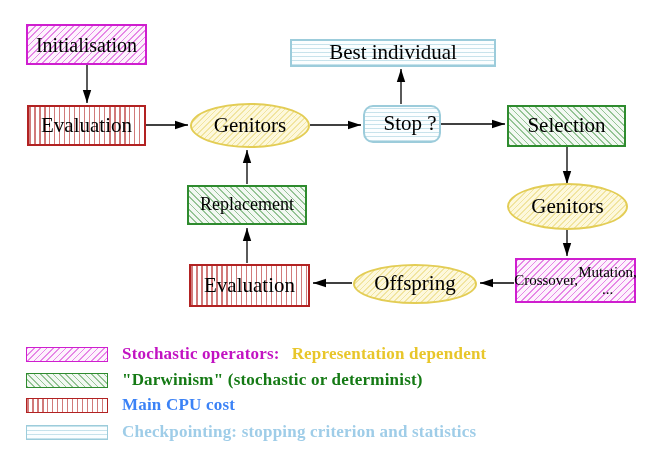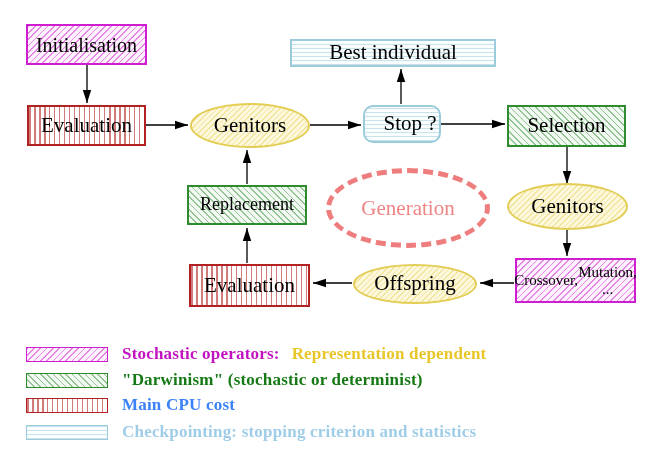--- a/index.html
+++ b/index.html
@@ -98,23 +98,20 @@
   </div>
 
   <div class="node h-green" style="left:187px;top:185px;width:120px;height:40px;font-size:18px;">
     <span>Replacement</span>
   </div>
 
   <div class="node h-green" style="left:507px;top:105px;width:119px;height:42px;font-size:21px;">
     <span>Selection</span>
   </div>
 
-  <div class="gen-ellipse" style="left:326px;top:168px;width:164px;height:80px;font-size:21px;">
-    <span>Generation</span>
-  </div>
 
   <div class="node h-yellow ellipse" style="left:507px;top:183px;width:121px;height:47px;font-size:21px;">
     <span>Genitors</span>
   </div>
 
   <div class="node h-red" style="left:189px;top:264px;width:121px;height:43px;font-size:21px;">
     <span>Evaluation</span>
   </div>
 
   <div class="node h-yellow ellipse" style="left:353px;top:264px;width:124px;height:40px;font-size:21px;">

